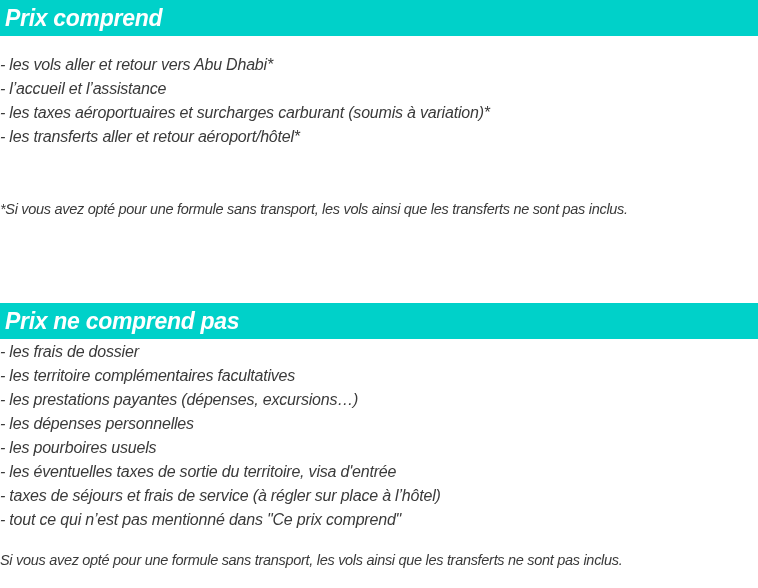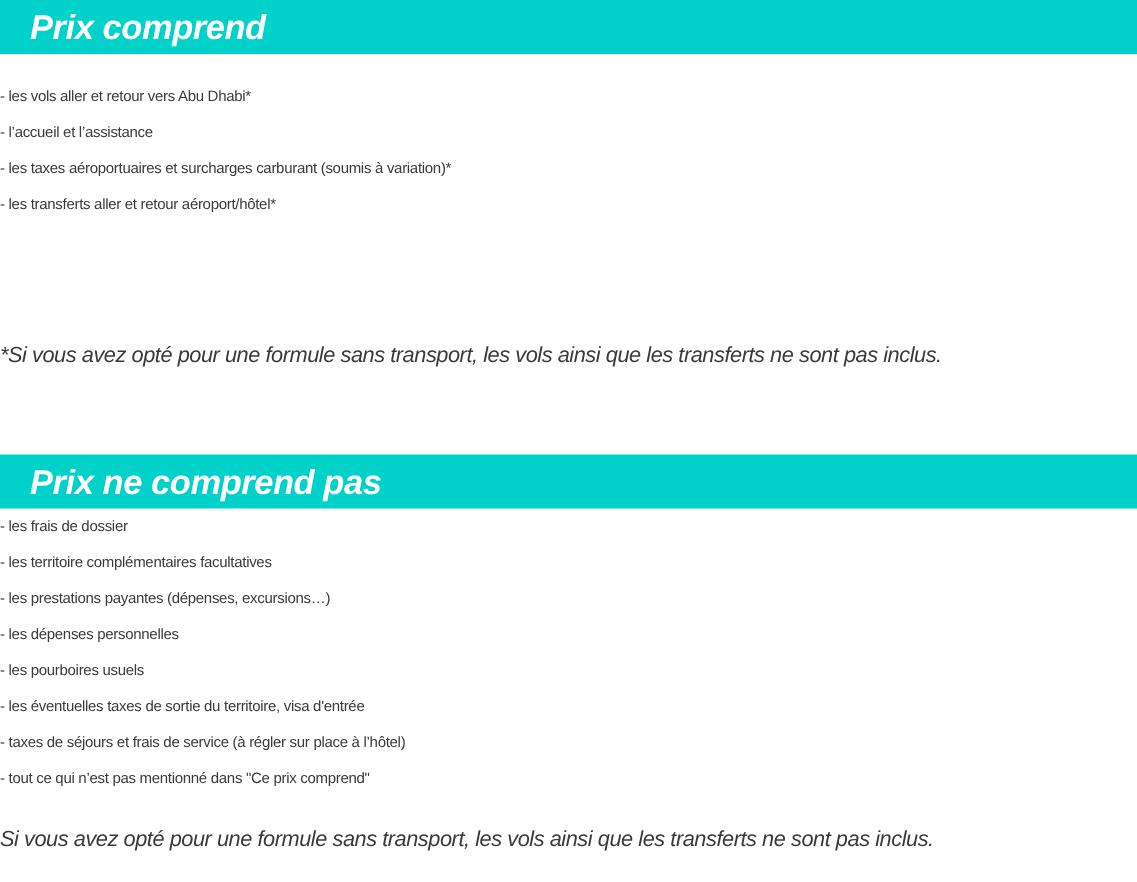--- a/index.html
+++ b/index.html
@@ -19,33 +19,34 @@
       position: absolute;
       left: 0;
       width: 758px;
       height: 36px;
       background: #00d1c9;
       color: #ffffff;
       font-style: italic;
       font-weight: bold;
       font-size: 23px;
       line-height: 36px;
-      padding-left: 20px;
+      padding-left: 5px;
       box-sizing: border-box;
       letter-spacing: -0.3px;
     }
     .list {
       position: absolute;
       left: 0;
       margin: 0;
       padding: 0;
       list-style: none;
     }
     .list li {
-      font-size: 10px;
+      font-style: italic;
+      font-size: 16px;
       line-height: 24px;
       height: 24px;
       white-space: nowrap;
       letter-spacing: -0.2px;
     }
     .note {
       position: absolute;
       left: 0;
       font-style: italic;
       font-size: 14.5px;
@@ -59,21 +60,21 @@
 
 <div class="section-header" style="top:0;">Prix comprend</div>
 
 <ul class="list" style="top:53px;">
   <li>- les vols aller et retour vers Abu Dhabi*</li>
   <li>- l’accueil et l’assistance</li>
   <li>- les taxes aéroportuaires et surcharges carburant (soumis à variation)*</li>
   <li>- les transferts aller et retour aéroport/hôtel*</li>
 </ul>
 
-<div class="note" style="top:225px;">*Si vous avez opté pour une formule sans transport, les vols ainsi que les transferts ne sont pas inclus.</div>
+<div class="note" style="top:197px;">*Si vous avez opté pour une formule sans transport, les vols ainsi que les transferts ne sont pas inclus.</div>
 
 <div class="section-header" style="top:303px;">Prix ne comprend pas</div>
 
 <ul class="list" style="top:340px;">
   <li>- les frais de dossier</li>
   <li>- les territoire complémentaires facultatives</li>
   <li>- les prestations payantes (dépenses, excursions…)</li>
   <li>- les dépenses personnelles</li>
   <li>- les pourboires usuels</li>
   <li>- les éventuelles taxes de sortie du territoire, visa d'entrée</li>

